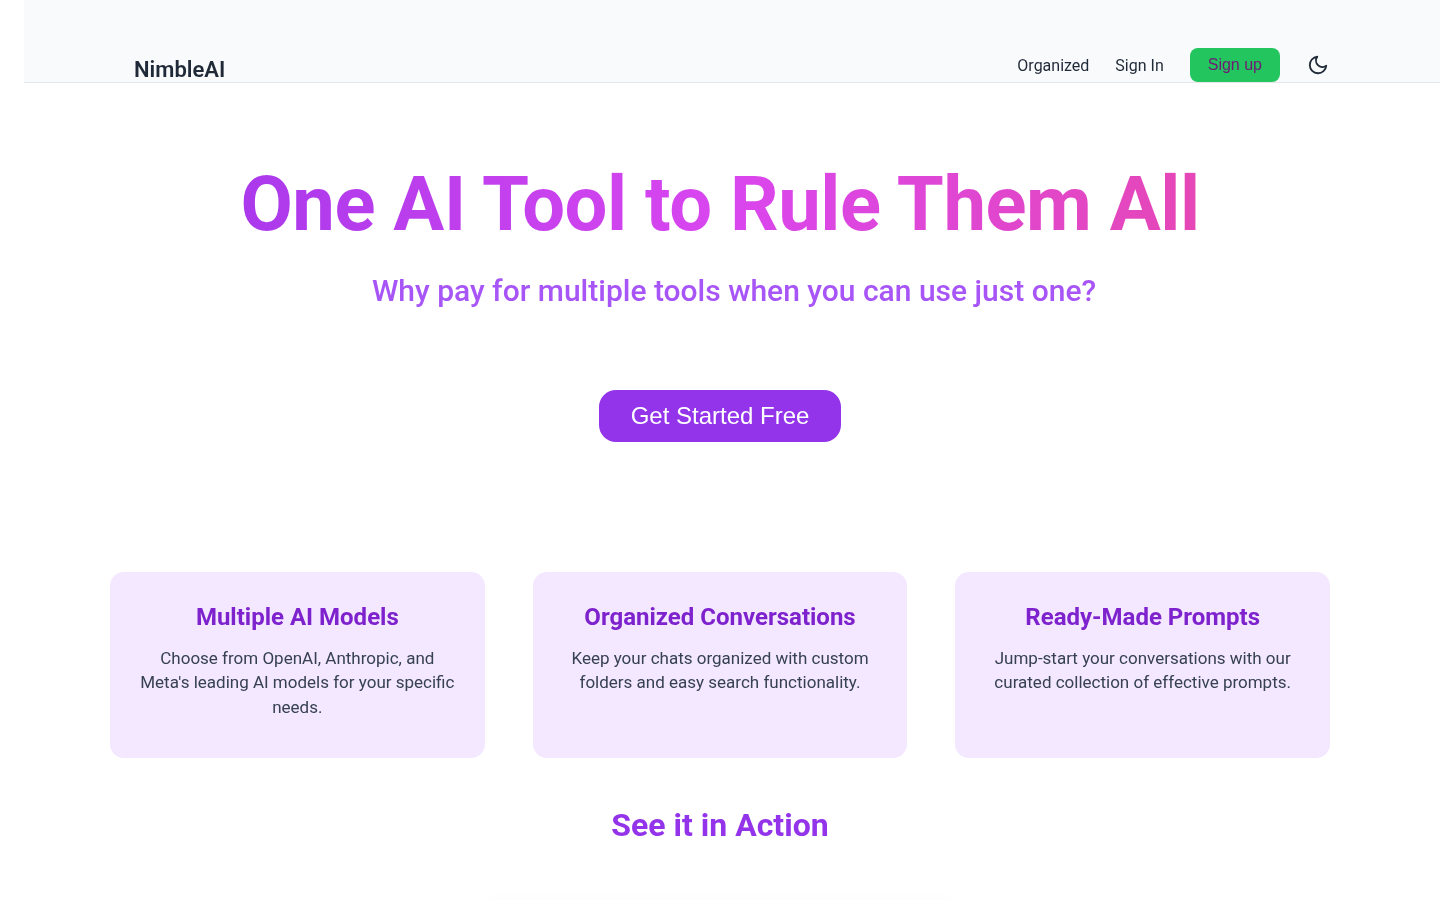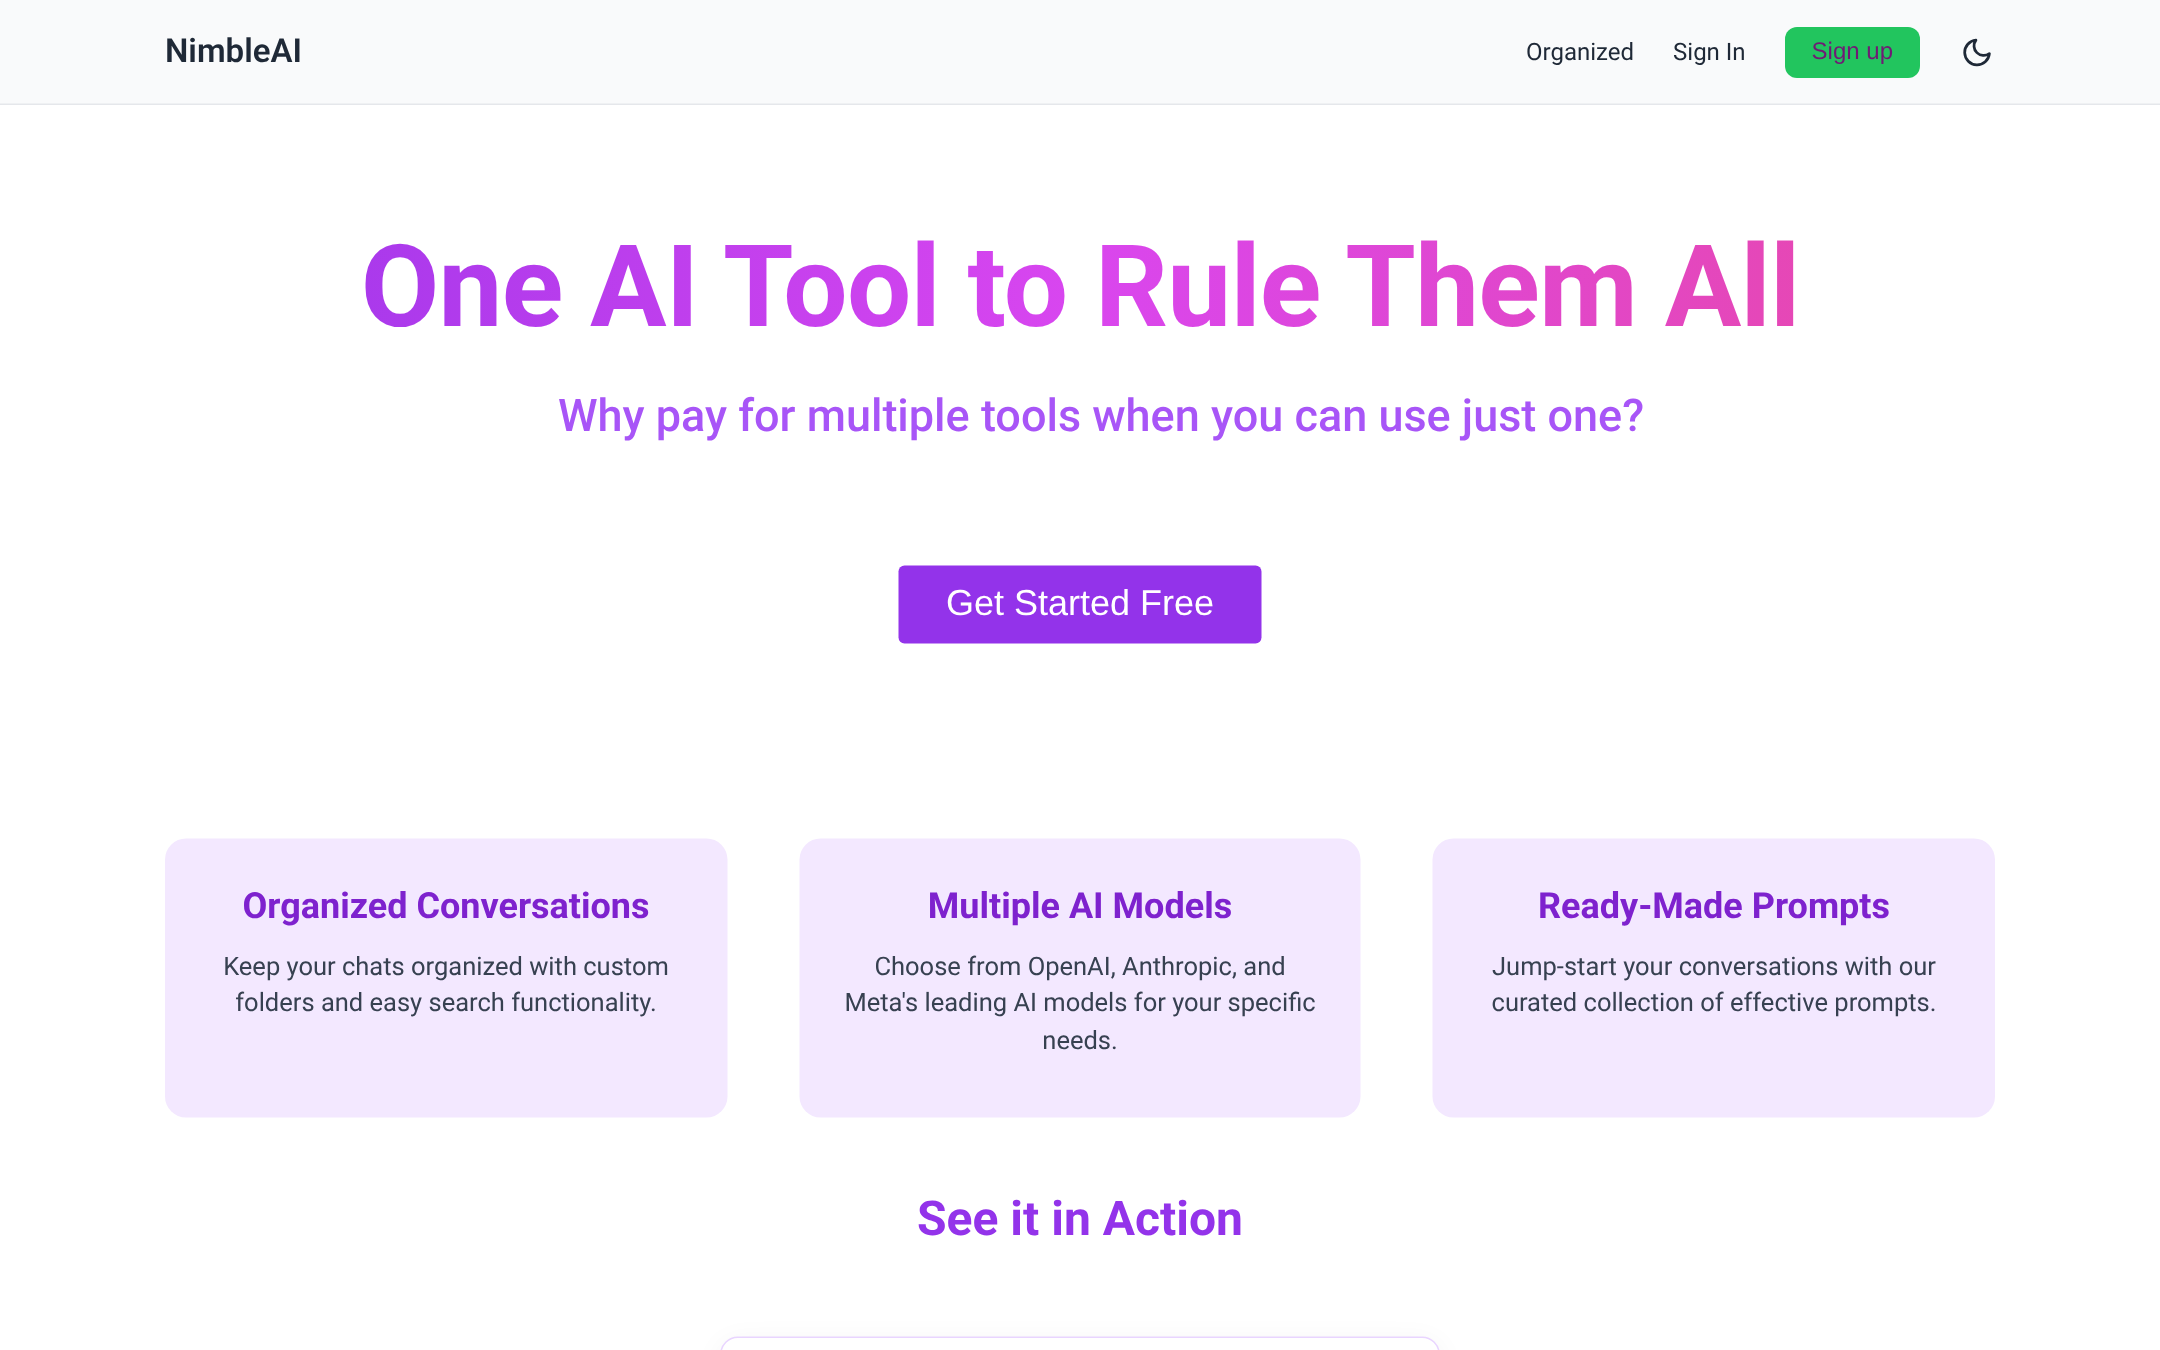--- a/index.html
+++ b/index.html
@@ -6,27 +6,28 @@
   body {
     font-family: -apple-system, BlinkMacSystemFont, "Segoe UI", Roboto, Helvetica, Arial, sans-serif;
     background: #ffffff;
     color: #1f2937;
     width: 1440px;
     height: 900px;
     overflow: hidden;
   }
   
   .header {
-    height: 70px;
+    height: 83px;
     background: #f9fafb;
     border-bottom: 1px solid #e5e7eb;
     display: flex;
-    align-items: center;
+    align-items: flex-end;
     padding: 0 110px;
     justify-content: space-between;
+    margin-left: 24px;
   }
   .logo {
     font-size: 22px;
     font-weight: 600;
     color: #1f2937;
   }
   .nav {
     display: flex;
     align-items: center;
     gap: 26px;
@@ -76,21 +77,21 @@
     font-size: 30px;
     font-weight: 500;
     color: #a855f7;
     padding-left: 28px;
   }
   .cta-btn {
     margin-top: 82px;
     background: #9333ea;
     color: #ffffff;
     border: none;
-    border-radius: 4px;
+    border-radius: 17px;
     padding: 12px 32px;
     font-size: 24px;
     font-weight: 500;
     cursor: pointer;
   }
 
   
   .features {
     display: flex;
     gap: 48px;
@@ -159,26 +160,26 @@
 </header>
 
 <section class="hero">
   <h1 class="hero-title">One AI Tool to Rule Them All</h1>
   <p class="hero-sub">Why pay for multiple tools when you can use just one?</p>
   <button class="cta-btn">Get Started Free</button>
 </section>
 
 <section class="features">
   <div class="card">
+    <h3 class="card-title">Multiple AI Models</h3>
+    <p class="card-desc">Choose from OpenAI, Anthropic, and Meta's leading AI models for your specific needs.</p>
+  </div>
+  <div class="card">
     <h3 class="card-title">Organized Conversations</h3>
     <p class="card-desc">Keep your chats organized with custom folders and easy search functionality.</p>
-  </div>
-  <div class="card">
-    <h3 class="card-title">Multiple AI Models</h3>
-    <p class="card-desc">Choose from OpenAI, Anthropic, and Meta's leading AI models for your specific needs.</p>
   </div>
   <div class="card">
     <h3 class="card-title">Ready-Made Prompts</h3>
     <p class="card-desc">Jump-start your conversations with our curated collection of effective prompts.</p>
   </div>
 </section>
 
 <h2 class="see-it">See it in Action</h2>
 
 <div class="preview">

